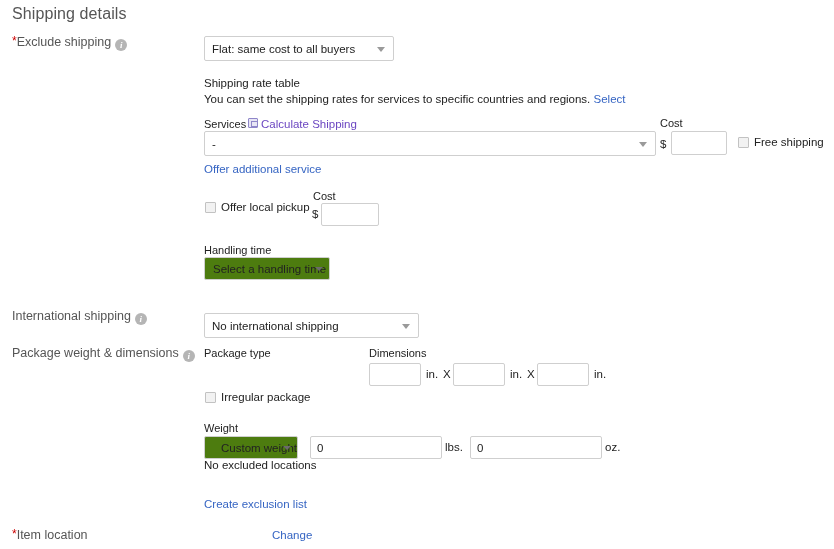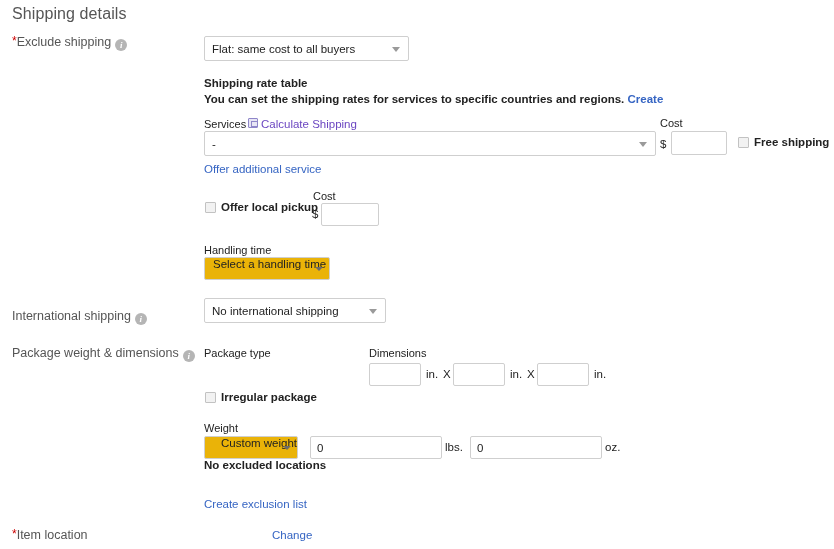--- a/index.html
+++ b/index.html
@@ -67,21 +67,20 @@
     position: absolute;
     font-size: 11px;
     color: #222222;
     white-space: nowrap;
   }
   .static-text {
     position: absolute;
     font-size: 11.5px;
     color: #222222;
     white-space: nowrap;
-    font-weight: bold;
   }
   a.link, .link {
     color: #3665c3;
     text-decoration: none;
     font-size: 11.5px;
     cursor: pointer;
     white-space: nowrap;
   }
   .link.visited {
     color: #6b46c1;
@@ -115,26 +114,27 @@
     width: 0;
     height: 0;
     border-left: 4.5px solid transparent;
     border-right: 4.5px solid transparent;
     border-top: 5px solid #9a9a9a;
   }
   .select-btn {
     position: absolute;
     box-sizing: border-box;
     border: 1px solid #cfcfcf;
-    background: #eab308;
+    background: #4d7c0f;
     border-radius: 2px;
     font-size: 11.5px;
     color: #222222;
     padding: 0 18px 0 8px;
     display: flex;
+    align-items: center;
     white-space: nowrap;
   }
   .select-btn .caret {
     position: absolute;
     right: 6px;
     top: 50%;
     margin-top: -2px;
     width: 0;
     height: 0;
     border-left: 4px solid transparent;
@@ -190,30 +190,30 @@
 <body>
 
 <div class="page">
 
   <div class="page-title">Shipping details</div>
 
   <div class="row-label" style="left:12px; top:35px;">
     <span class="req">*</span><span>Exclude shipping</span><span class="info-icon">i</span>
   </div>
 
-  <div class="select-wide" style="left:204px; top:36px; width:205px; height:25px;">
+  <div class="select-wide" style="left:204px; top:36px; width:190px; height:25px;">
     <span>Flat: same cost to all buyers</span>
     <span class="caret"></span>
   </div>
 
   <div class="static-text" style="left:204px; top:77px;">Shipping rate table</div>
 
   <div class="static-text" style="left:204px; top:93px;">
     <span>You can set the shipping rates for services to specific countries and regions.</span>
-    <a class="link">Create</a>
+    <a class="link">Select</a>
   </div>
 
   <div class="field-label" style="left:204px; top:118px;">Services</div>
 
   <span class="calc-icon" style="left:248px; top:118px;"></span>
 
   <a class="link visited" style="position:absolute; left:261px; top:118px;">Calculate Shipping</a>
 
   <div class="select-wide" style="left:204px; top:131px; width:452px; height:25px;">
     <span>-</span>
@@ -244,21 +244,21 @@
 
   <div class="select-btn" style="left:204px; top:257px; width:126px; height:23px;">
     <span>Select a handling time</span>
     <span class="caret"></span>
   </div>
 
   <div class="row-label" style="left:12px; top:297px;margin-top:12px;">
     <span>International shipping</span><span class="info-icon">i</span>
   </div>
 
-  <div class="select-wide" style="left:204px; top:298px; width:182px; height:25px;">
+  <div class="select-wide" style="left:204px; top:313px; width:215px; height:25px;">
     <span>No international shipping</span>
     <span class="caret"></span>
   </div>
 
   <div class="row-label" style="left:12px; top:346px;">
     <span>Package weight &amp; dimensions</span><span class="info-icon">i</span>
   </div>
 
   <div class="field-label" style="left:204px; top:347px;">Package type</div>
 

